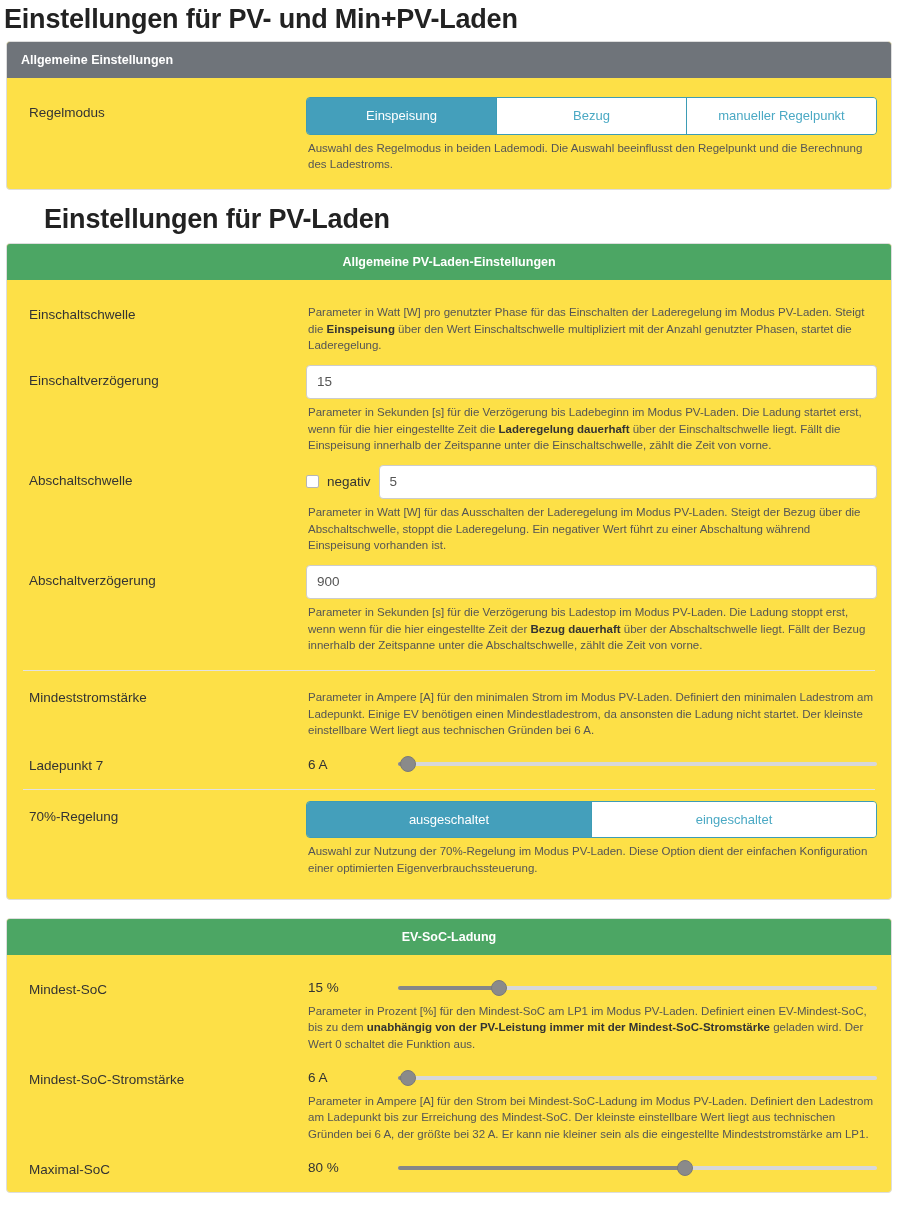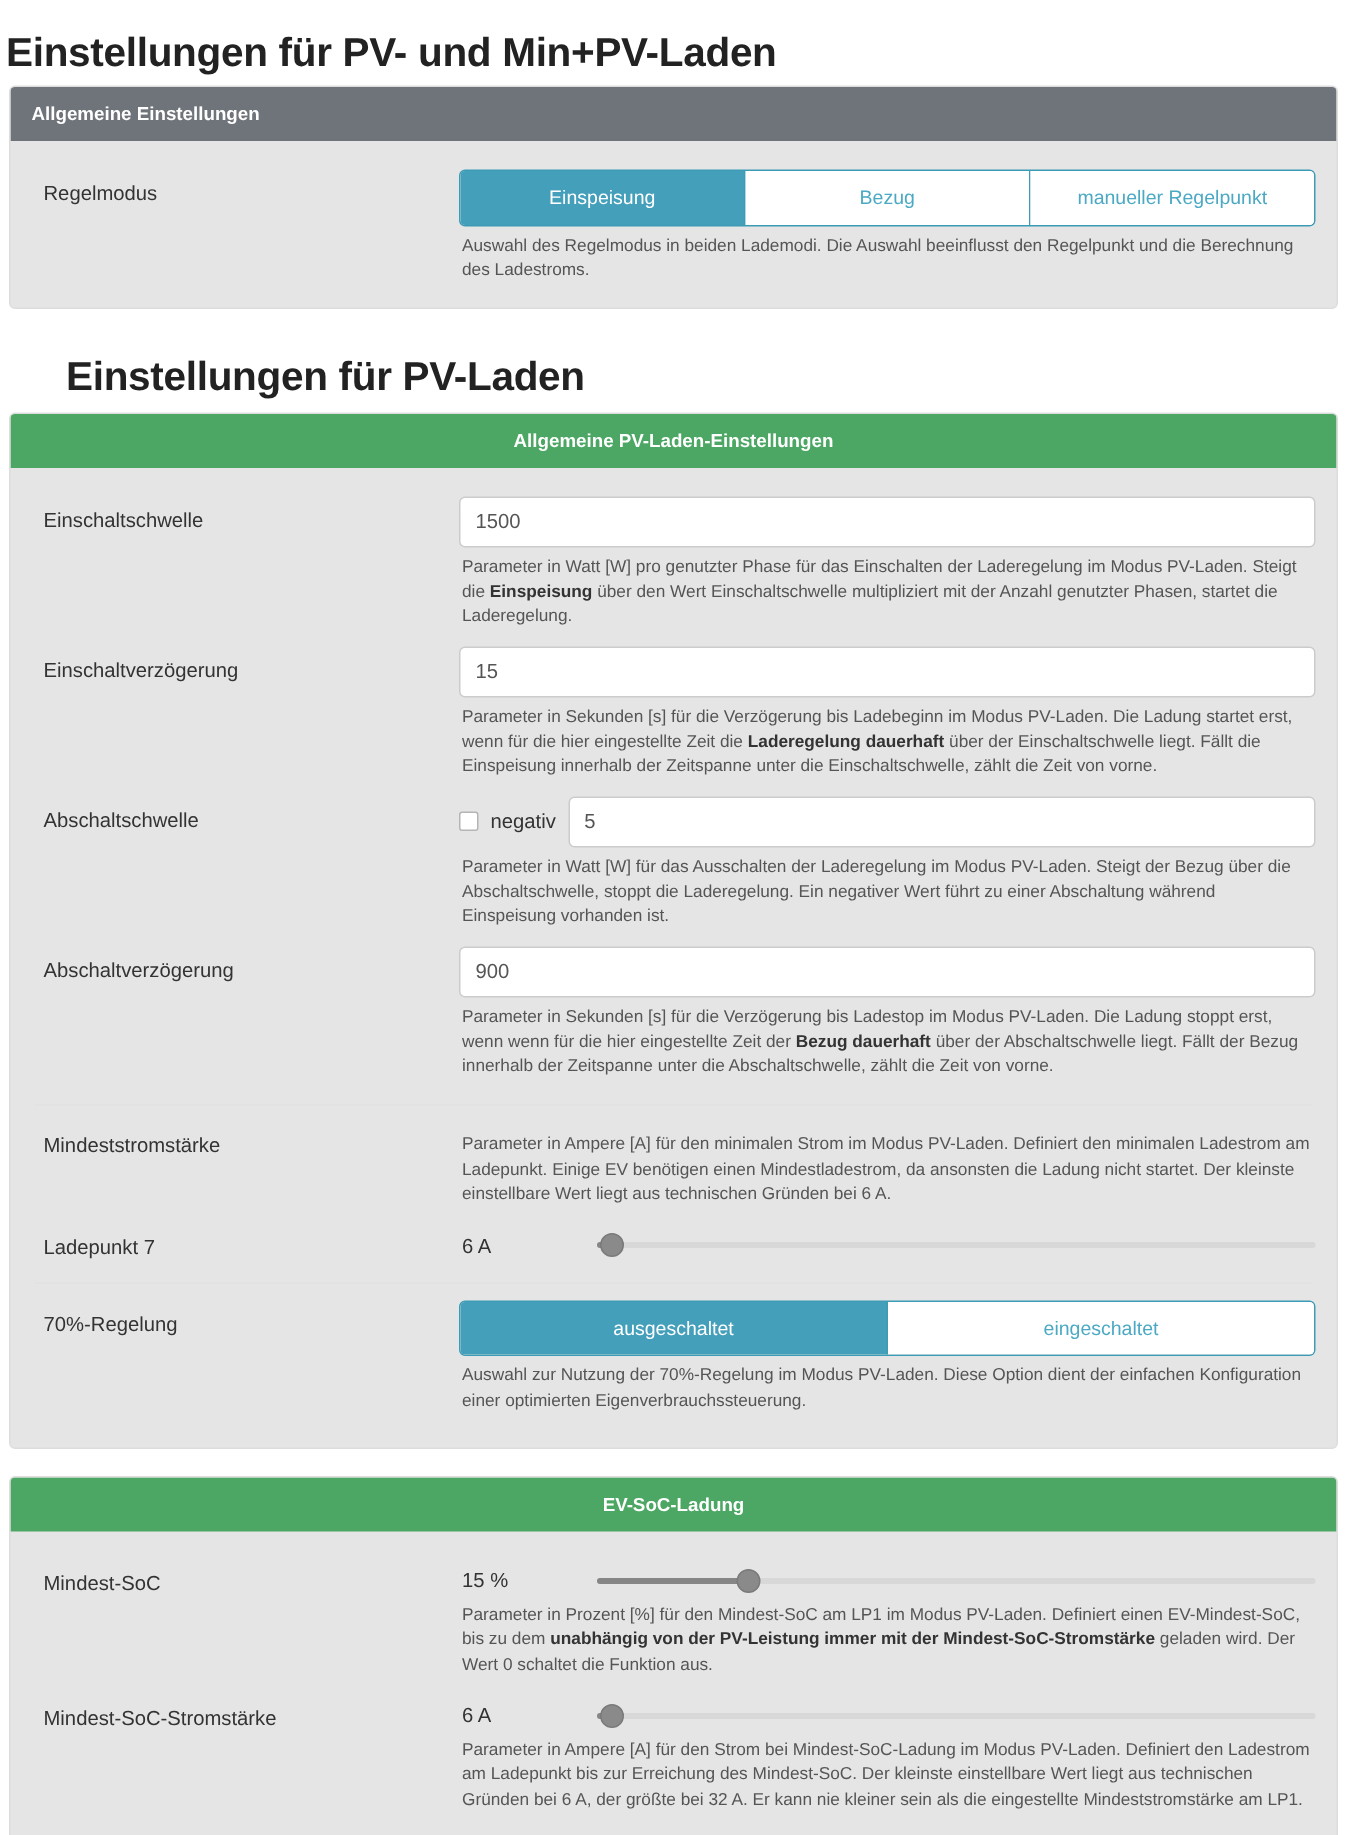--- a/index.html
+++ b/index.html
@@ -16,33 +16,33 @@
     overflow: hidden;
   }
   .page {
     width: 898px;
     padding: 0 0 0 0;
   }
   h1.page-title {
     font-size: 27px;
     font-weight: bold;
     color: #222222;
-    margin: 16px 0 0 0;
+    margin: 0 0 0 0;
     padding: 4px 0 6px 4px;
     letter-spacing: -0.2px;
   }
   h1.page-title.second {
     padding-top: 14px;
     padding-bottom: 8px;
     padding-left: 44px;
   }
   .panel {
     border: 1px solid #dddddd;
     border-radius: 4px;
-    background: #e5e5e5;
+    background: #fde047;
     margin: 0 6px 0 6px;
     overflow: hidden;
   }
   .panel + .spacer18 { height: 18px; }
   .panel-header {
     padding: 11px 14px;
     font-size: 12.5px;
     font-weight: bold;
     color: #ffffff;
   }
@@ -218,21 +218,20 @@
 
   <h1 class="page-title second">Einstellungen für PV-Laden</h1>
 
   <div class="panel">
     <div class="panel-header green">Allgemeine PV-Laden-Einstellungen</div>
     <div class="panel-body">
 
       <div class="row">
         <div class="row-label">Einschaltschwelle</div>
         <div class="row-control">
-          <input class="input" type="text" value="1500" style="">
           <div class="helptext"><span>Parameter in Watt [W] pro genutzter Phase für das Einschalten der Laderegelung im Modus PV-Laden. Steigt die </span><b>Einspeisung</b><span> über den Wert Einschaltschwelle multipliziert mit der Anzahl genutzter Phasen, startet die Laderegelung.</span></div>
         </div>
       </div>
 
       <div class="row">
         <div class="row-label">Einschaltverzögerung</div>
         <div class="row-control">
           <input class="input" type="text" value="15" style="">
           <div class="helptext"><span>Parameter in Sekunden [s] für die Verzögerung bis Ladebeginn im Modus PV-Laden. Die Ladung startet erst, wenn für die hier eingestellte Zeit die </span><b>Laderegelung dauerhaft</b><span> über der Einschaltschwelle liegt. Fällt die Einspeisung innerhalb der Zeitspanne unter die Einschaltschwelle, zählt die Zeit von vorne.</span></div>
         </div>

